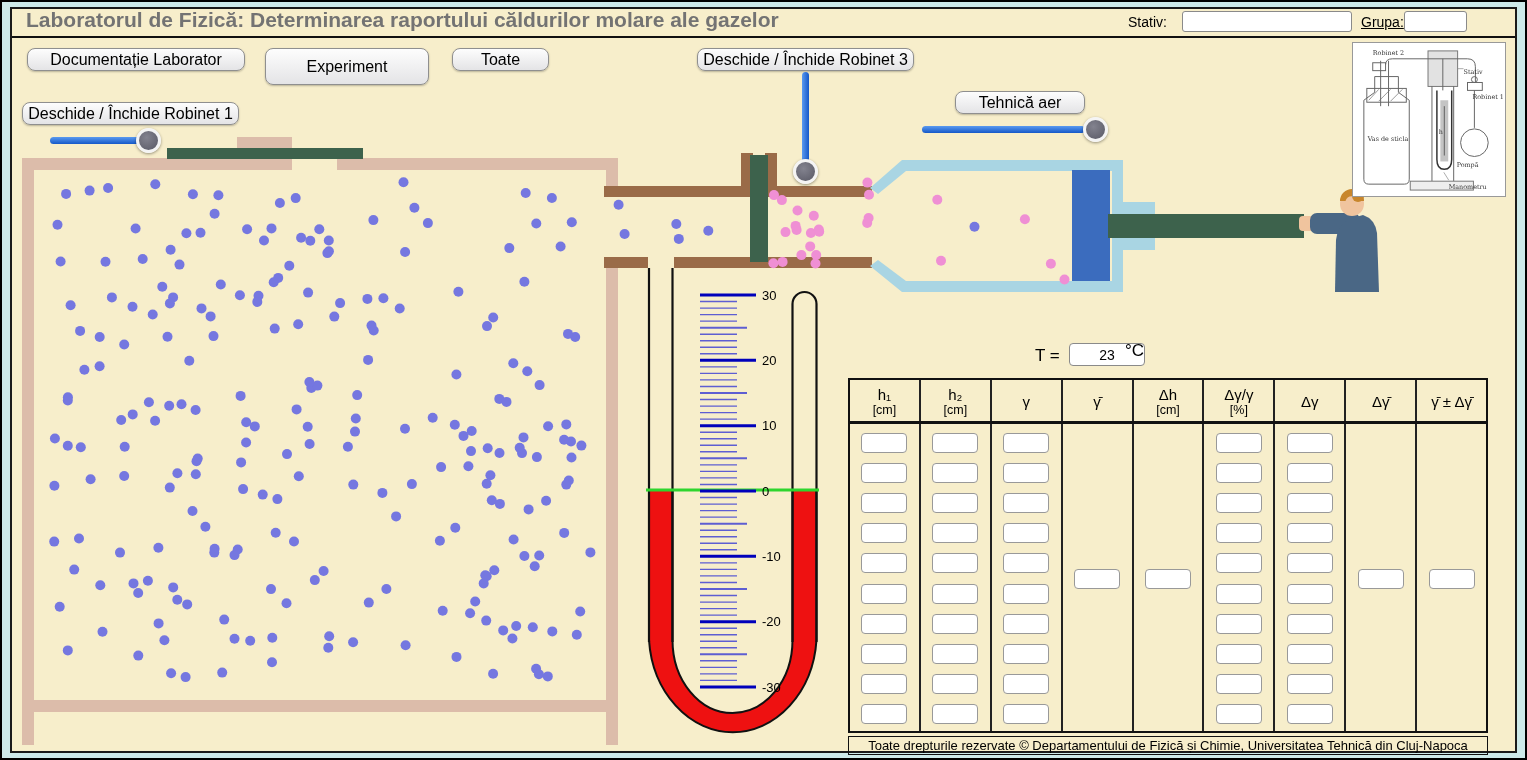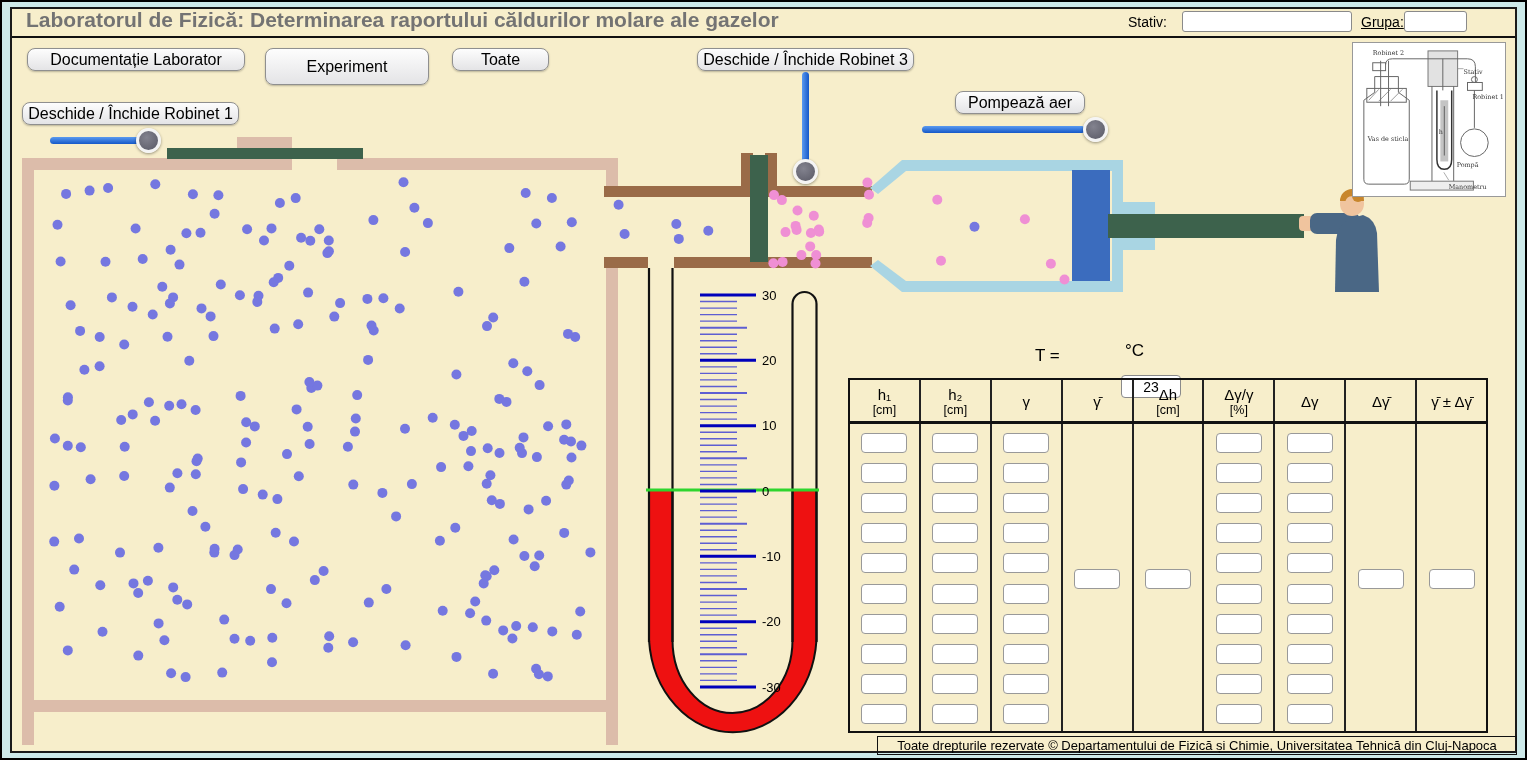--- a/index.html
+++ b/index.html
@@ -29,21 +29,21 @@
   .hcell:last-child { border-right:none; }
   .hlabel { font-size:15px; }
   .hunit  { font-size:12.5px; }
   #table-body { flex:1; display:flex; }
   .bcell { flex:1; border-right:2px solid #222; display:flex; flex-direction:column; align-items:center;
            justify-content:space-between; padding:9px 0 7px; }
   .bcell:last-child { border-right:none; }
   .bcell.single { justify-content:center; }
   .tinput { width:46px; height:20px; border:1px solid #999; border-radius:4px; background:#fff; }
   #footer-box { position:absolute; left:848px; top:736px; width:640px; height:19px; z-index:2; border:1px solid #111;
-                font-size:13px; display:flex; align-items:center; justify-content:center; white-space:nowrap;margin-left:29px; }
+                font-size:13px; display:flex; align-items:center; justify-content:center; white-space:nowrap; }
   #apparatus-box { position:absolute; left:1352px; top:42px; width:154px; height:155px; z-index:2;
                    background:#fff; border:1px solid #999; }
   #apparatus-box text { font-family:"DejaVu Serif",serif; font-size:6.5px; fill:#333; }
 </style>
 </head>
 <body>
 
 <div class="frame"></div>
 <div class="panel"></div>
 
@@ -52,32 +52,32 @@
 
 <span class="lbl" style="left:1128px;top:14px;">Stativ:</span>
 <input class="field" style="left: 1182px; top: 11px; width: 170px; height: 21px;" value="">
 <span class="lbl" style="left:1361px;top:14px;text-decoration:underline;">Grupa:</span>
 <input class="field" style="left: 1404px; top: 11px; width: 63px; height: 21px;" value="">
 
 <button class="btn" style="left:27px;top:48px;width:218px;height:23px;">Documentație Laborator</button>
 <button class="btn" style="left:265px;top:48px;width:164px;height:37px;">Experiment</button>
 <button class="btn" style="left:452px;top:48px;width:97px;height:23px;">Toate</button>
 <button class="btn" style="left:697px;top:48px;width:217px;height:23px;">Deschide / Închide Robinet 3</button>
-<button class="btn" style="left:955px;top:91px;width:130px;height:23px;">Pompează aer</button>
+<button class="btn" style="left:955px;top:91px;width:130px;height:23px;">Tehnică aer</button>
 <button class="btn" style="left:22px;top:102px;width:217px;height:23px;">Deschide / Închide Robinet 1</button>
 
 <div class="slider-track" style="left:50px;top:137px;width:90px;height:7px;"></div>
 <div class="knob" style="left:136px;top:128px;"></div>
 <div class="slider-track v" style="left:802px;top:72px;width:7px;height:90px;"></div>
 <div class="knob" style="left:793px;top:159px;"></div>
 <div class="slider-track" style="left:922px;top:126px;width:163px;height:7px;"></div>
 <div class="knob" style="left:1083px;top:117px;"></div>
 
 <span class="lbl" style="left:1035px;top:346px;font-size:17px;">T =</span>
-<input id="t-value" class="field" style="left: 1121px; top: 343px; width: 60px; height: 23px; margin-top: 32px;" value="23">
+<input id="t-value" class="field" style="left: 1069px; top: 343px; width: 76px; height: 23px;" value="23">
 <span class="lbl" style="left:1125px;top:341px;font-size:17px;">°C</span>
 
 <div id="data-table">
   <div id="table-header">
       <div class="hcell">
         <div class="hlabel">h₁</div>
         <div class="hunit">[cm]</div>
       </div>
       <div class="hcell">
         <div class="hlabel">h₂</div>

